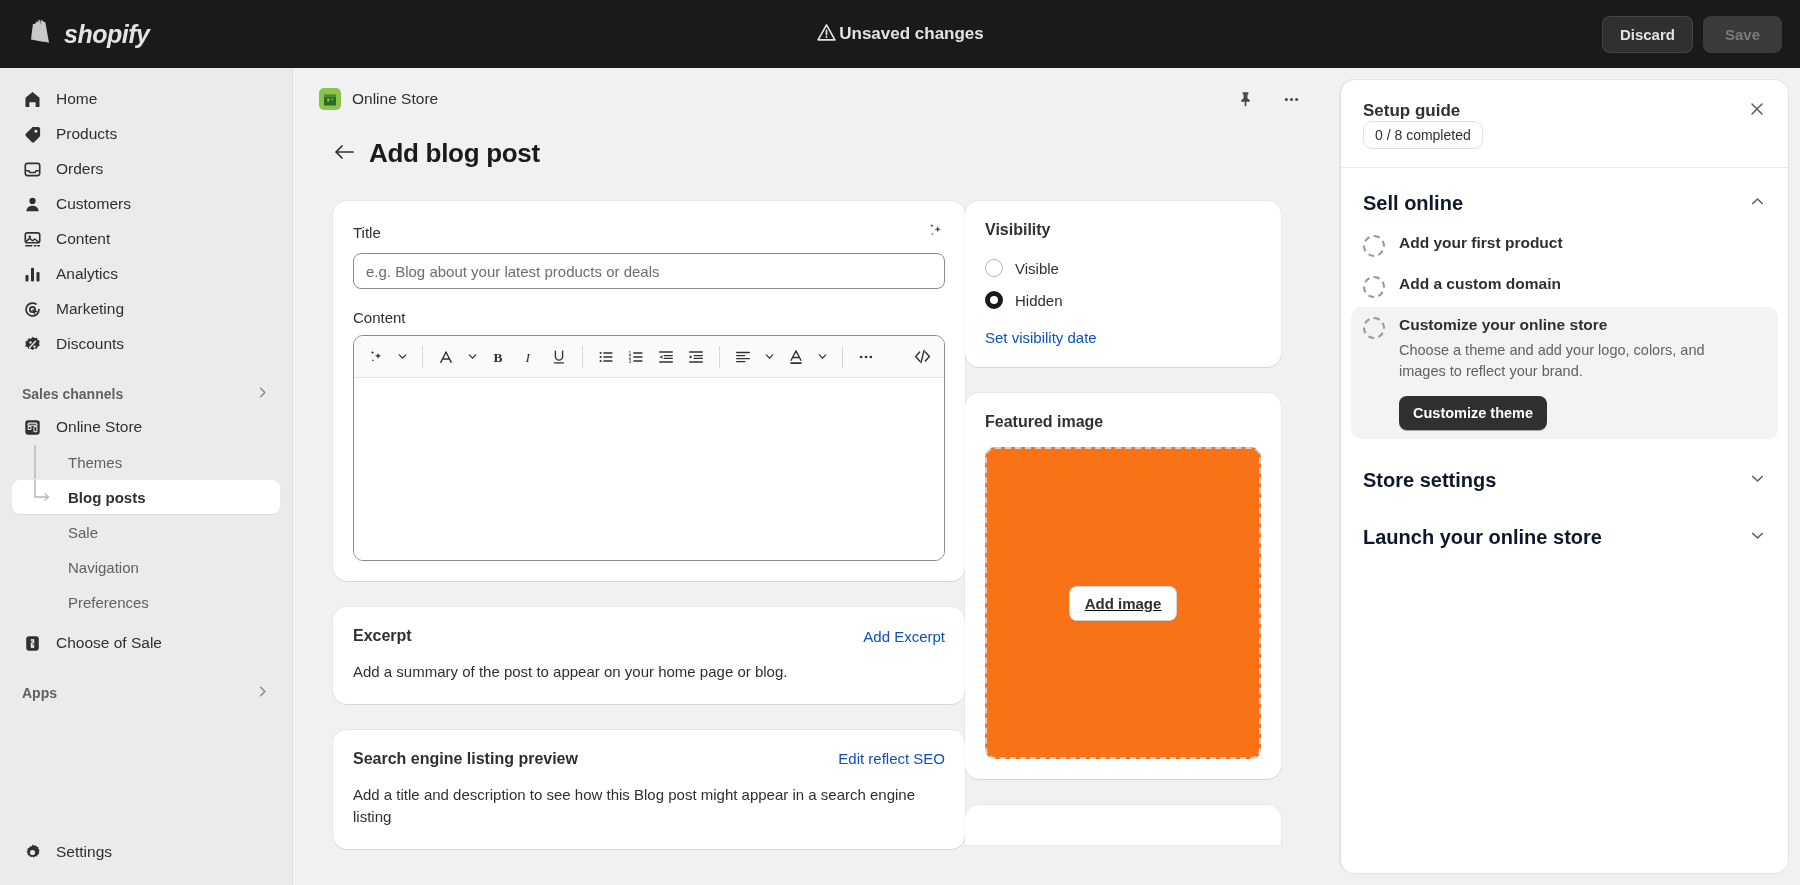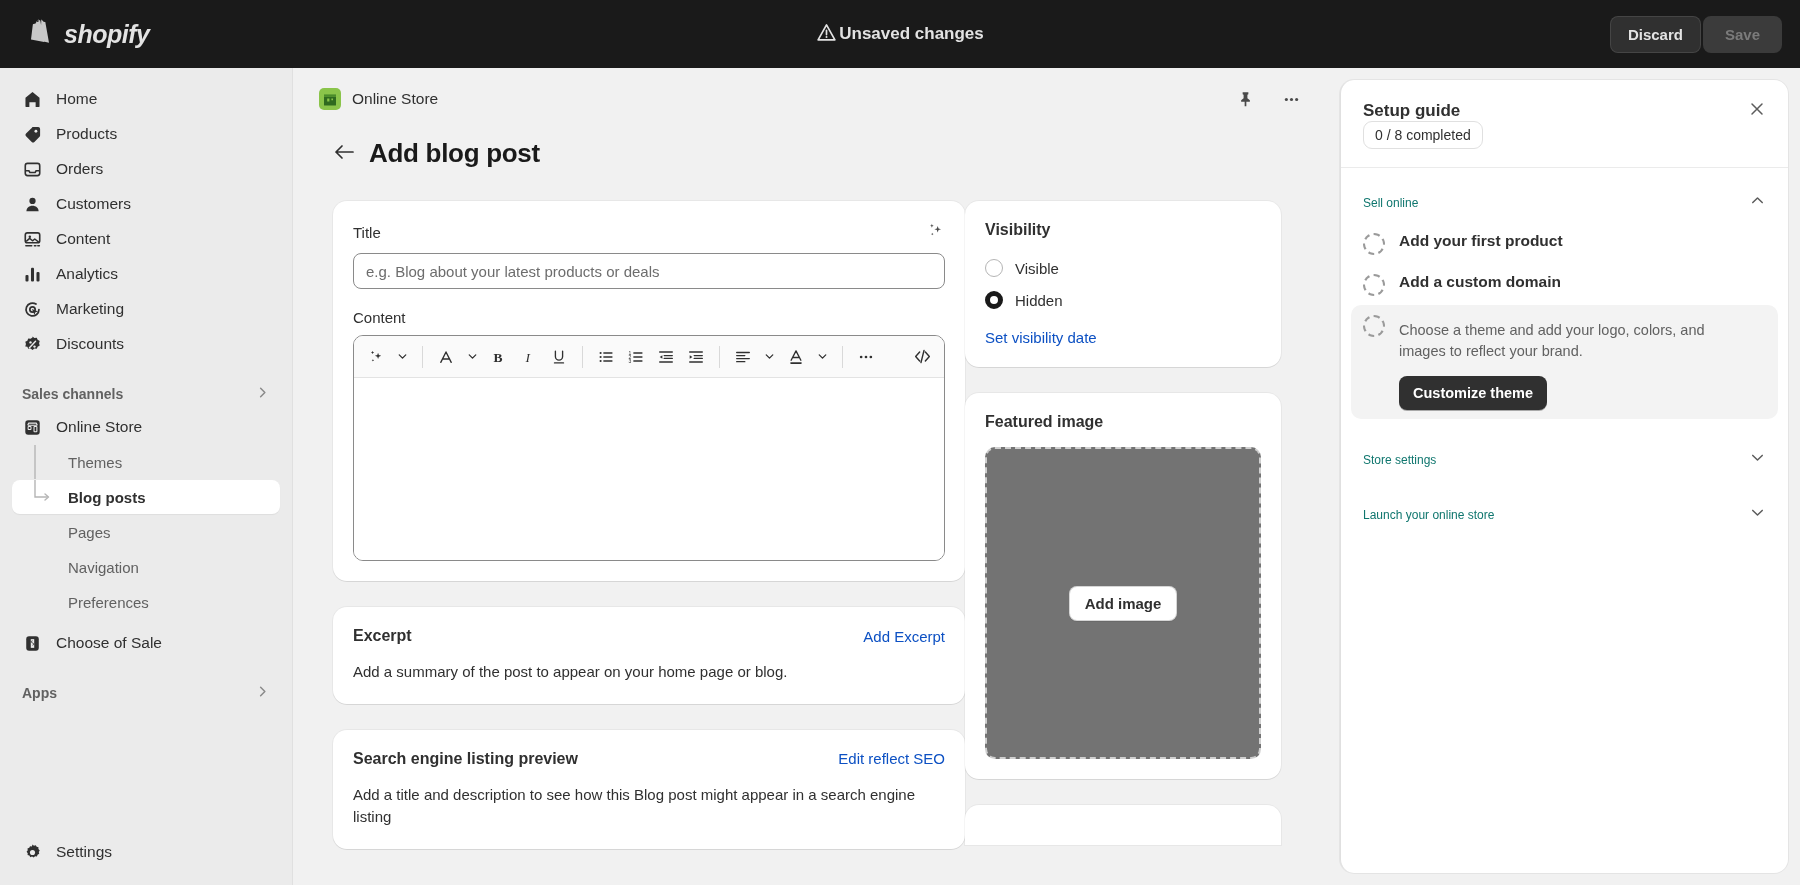--- a/index.html
+++ b/index.html
@@ -20,21 +20,21 @@
   .brand { display: flex; align-items: center; gap: 10px; padding-left: 10px; }
   .brand-word {
     color: #e3e3e3; font-size: 25px; font-style: italic; font-weight: bold;
     letter-spacing: -0.5px;
   }
   .unsaved {
     position: absolute; left: 0; right: 0; margin: 0 auto;
     width: max-content; display: flex; align-items: center; gap: 2px;
   }
   .unsaved-text { color: #e3e3e3; font-size: 17px; font-weight: bold; }
-  .topbar-actions { margin-left: auto; display: flex; align-items: flex-start; gap: 2px; }
+  .topbar-actions { margin-left: auto; display: flex; align-items: flex-start; gap: 10px; }
   .btn-discard {
     background: #303030; color: #e3e3e3; font-size: 15px; font-weight: bold;
     border: none; border-radius: 8px; padding: 10px 18px; cursor: pointer;
     box-shadow: inset 0 0 0 1px rgba(255,255,255,0.10);
   }
   .btn-save {
     background: #3b3b3b; color: #7b7b7b; font-size: 15px; font-weight: bold;
     border: none; border-radius: 8px; padding: 10px 22px; cursor: default;
   }
 
@@ -134,22 +134,22 @@
   .radio {
     width: 18px; height: 18px; border-radius: 50%;
     border: 1.5px solid #b5b5b5; background: #fff; flex: 0 0 18px;
   }
   .radio.checked { border: 5.5px solid #1a1a1a; }
   .radio-label { font-size: 15px; color: #303030; }
   .vis-link { margin-top: 20px; font-size: 15px; color: #0c50c3; cursor: pointer; display: inline-block; }
 
   .dropzone {
     margin-top: 16px; height: 312px; border-radius: 10px;
-    border: 2px dashed #d0d0d0; background: #737373;
-    display: flex; align-items: center; justify-content: center;
+    border: 2px dashed #d0d0d0; background: #f97316;
+    display: flex; align-items: center; justify-content: center; text-decoration: underline;
   }
   .btn-light {
     background: #fff; color: #303030; font-size: 15px; font-weight: bold;
     border-radius: 8px; padding: 9px 16px; cursor: pointer;
     box-shadow: inset 0 0 0 1px rgba(0,0,0,0.16), 0 1px 0 rgba(0,0,0,0.07);
   }
   .stub-card { background:#fff; border-radius: 14px 14px 0 0; height: 40px;
     box-shadow: 0 0 0 1px rgba(0,0,0,0.04); }
 
   
@@ -165,21 +165,21 @@
   .guide-title { font-size: 17px; font-weight: bold; color: #303030; }
   .guide-close { margin-left: auto; color: #5c5c5c; cursor: pointer; font-size: 19px; line-height: 1; }
   .pill {
     display: inline-block; font-size: 14px; color: #303030;
     border: 1px solid #e0e0e0; border-radius: 9px; padding: 5px 11px; background: #fff;
   }
   .guide-body { padding: 14px 10px; }
   .guide-sec {
     display: flex; align-items: center; padding: 10px 12px; cursor: pointer;
   }
-  .guide-sec-title { font-size: 12px; font-weight: normal; color: #0f766e; }
+  .guide-sec-title { font-size: 20px; font-weight: bold; color: #0f172a; }
   .guide-sec .chev { margin-left: auto; color: #5c5c5c; }
   .task {
     display: flex; gap: 14px; padding: 9px 12px; border-radius: 10px; cursor: pointer;
   }
   .task.active { background: #f3f3f3; }
   .task-circle {
     width: 22px; height: 22px; flex: 0 0 22px; border-radius: 50%;
     border: 2px dashed #9a9a9a; margin-top: 1px;
   }
   .task-main { flex: 1; }
@@ -346,21 +346,21 @@
         <span class="tree-line">
           <svg width="22" height="34">
               <path d="M1 0 V17 H14" stroke="#b5b5b5" stroke-width="1.4" fill="none"></path>
               <path d="M11 14 L14.5 17 L11 20" stroke="#b5b5b5" stroke-width="1.4" fill="none" stroke-linecap="round" stroke-linejoin="round"></path>
             </svg>
         </span>
         <span>Blog posts</span>
       </div>
 
       <div class="sub-item">
-        <span>Pages</span>
+        <span>Sale</span>
       </div>
       <div class="sub-item">
         <span>Navigation</span>
       </div>
       <div class="sub-item">
         <span>Preferences</span>
       </div>
 
       <div class="nav-item" style="margin-top:6px;">
         <span class="ico">
@@ -642,20 +642,21 @@
         <div class="task">
           <span class="task-circle"></span>
           <div class="task-main">
             <div class="task-title">Add a custom domain</div>
           </div>
         </div>
 
         <div class="task active">
           <span class="task-circle"></span>
           <div class="task-main">
+            <div class="task-title">Customize your online store</div>
             <div class="task-desc">Choose a theme and add your logo, colors, and images to reflect your brand.</div>
             <span class="btn-dark">Customize theme</span>
           </div>
         </div>
 
         <div class="guide-sec" style="margin-top:20px;">
           <span class="guide-sec-title">Store settings</span>
           <span class="chev">
             <svg width="17" height="17" viewBox="0 0 18 18" fill="none">
                 <path d="M4 6.8 9 11.6l5-4.8" stroke="#5c5c5c" stroke-width="1.6" stroke-linecap="round" stroke-linejoin="round"></path>

